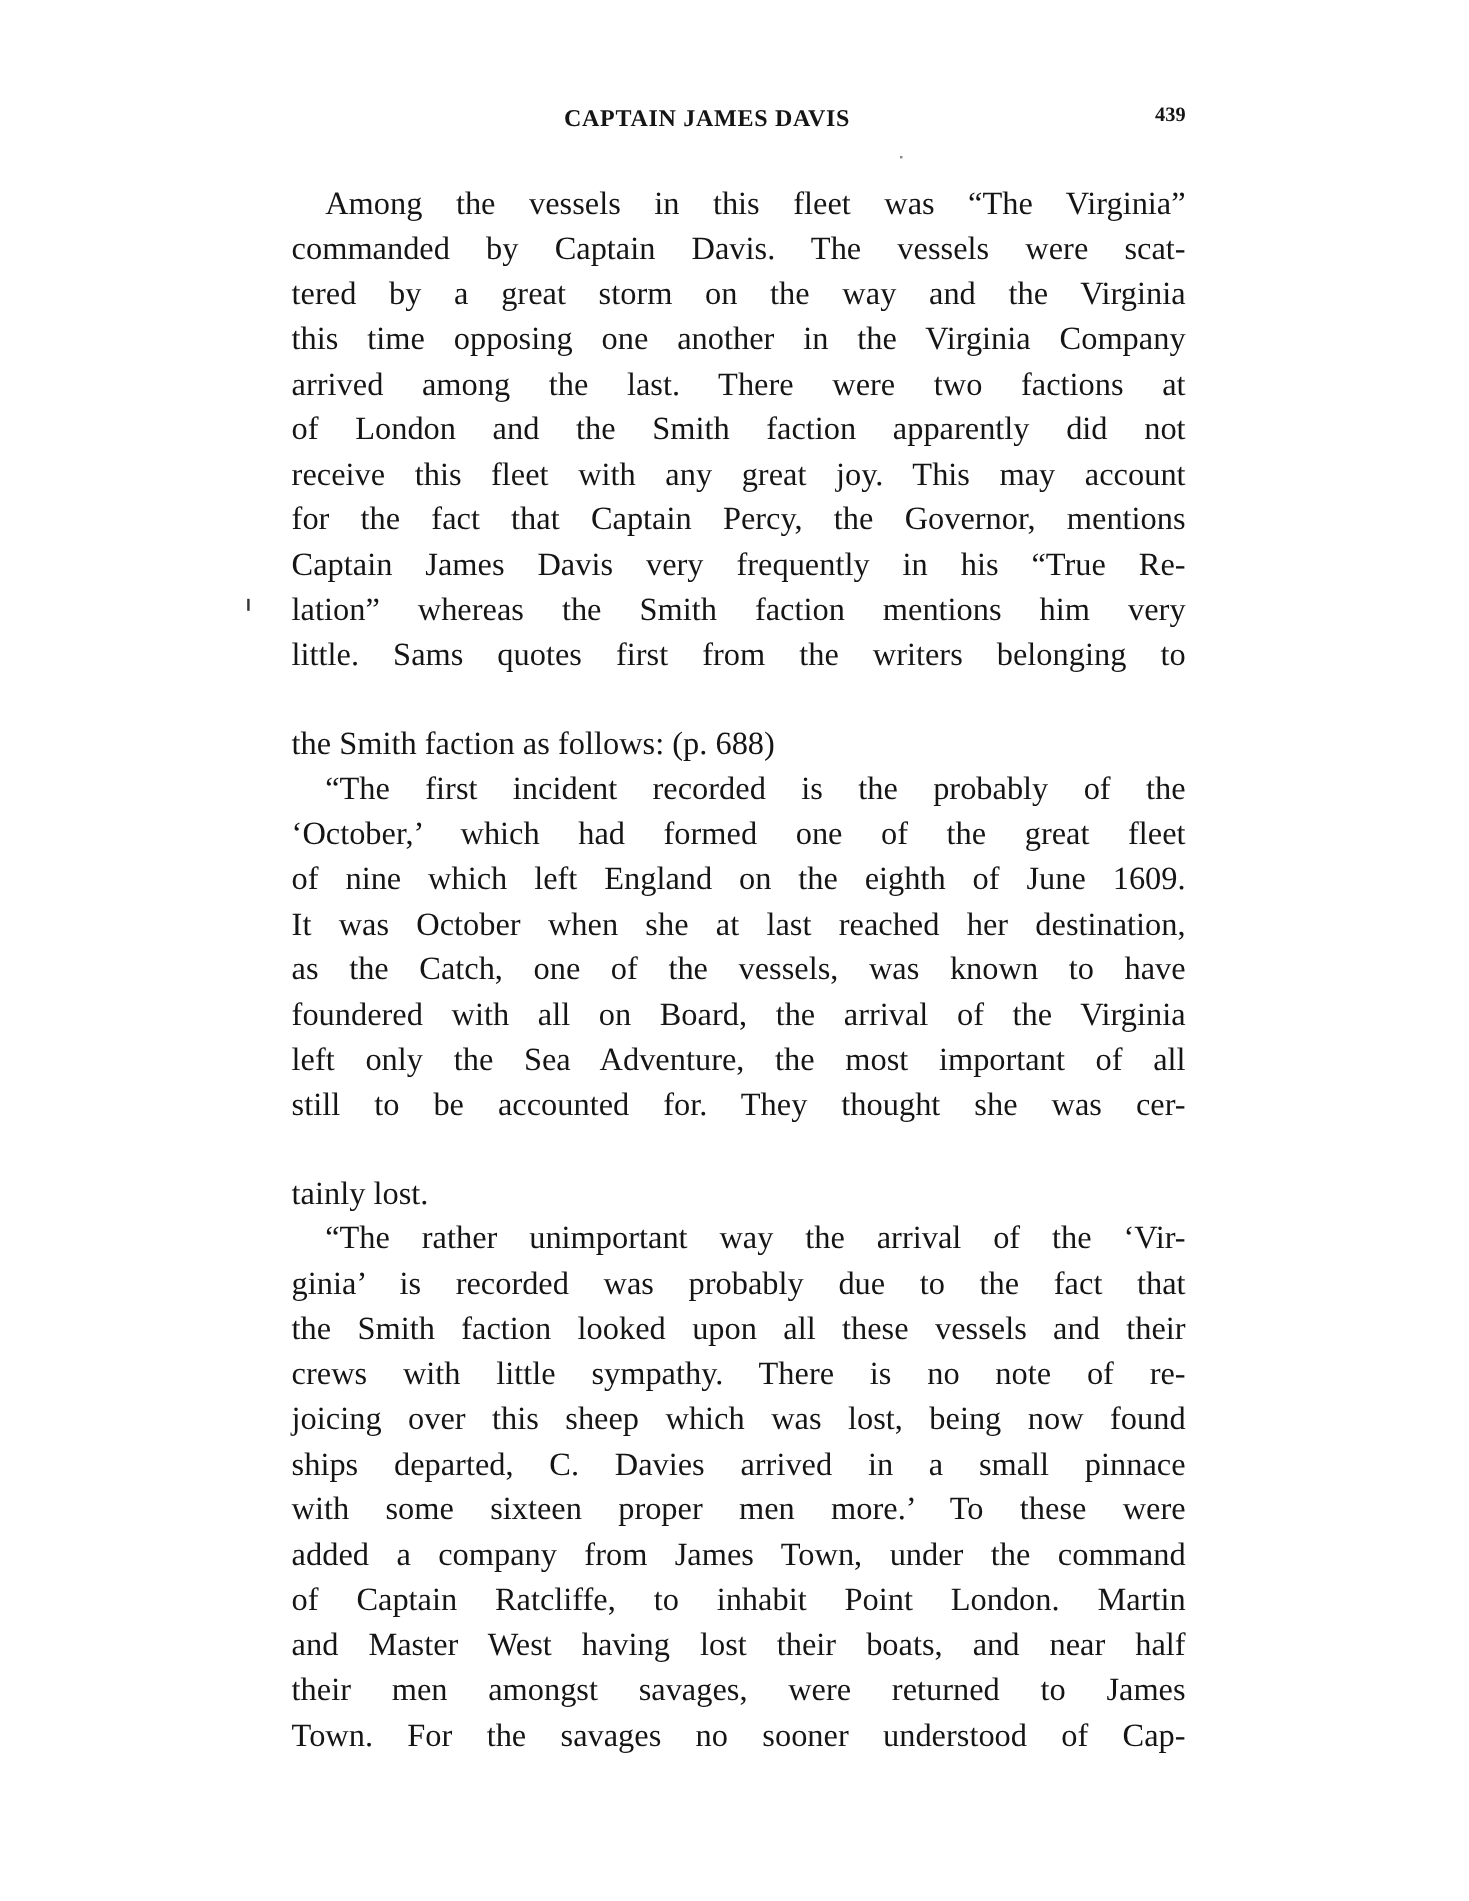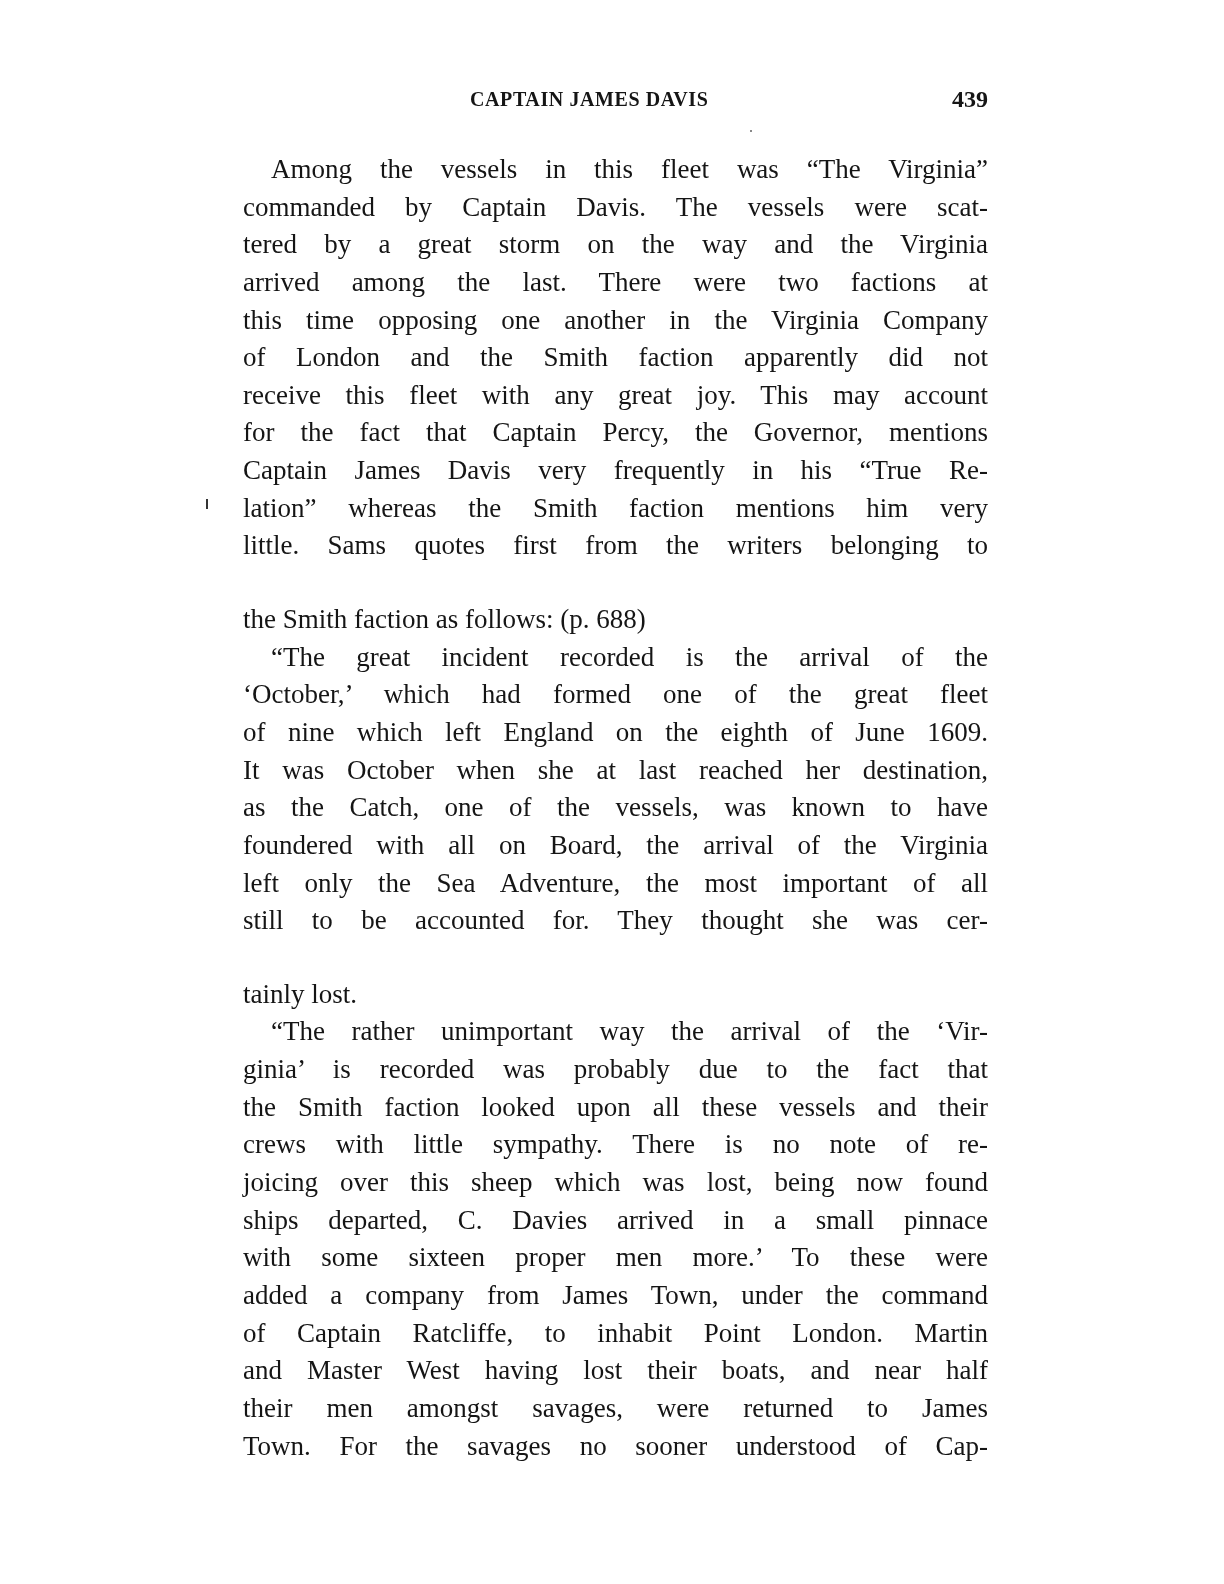--- a/index.html
+++ b/index.html
@@ -35,21 +35,21 @@
     top: 0;
     font-size: 20px;
     font-weight: bold;
     letter-spacing: 0.6px;
     font-family: "Liberation Serif", serif;
   }
   .page-number {
     position: absolute;
     right: 0;
     top: -2px;
-    font-size: 24px;
+    font-size: 17px;
     font-weight: bold;
     font-family: "Liberation Serif", serif;
   }
   .body-text {
     position: absolute;
     left: 243px;
     top: 151px;
     width: 745px;
   }
   .line {
@@ -97,33 +97,33 @@
   <div class="margin-mark"></div>
   <div class="speck" style="left:750px; top:130px;"></div>
   <div class="speck" style="left:386px; top:1102px;"></div>
 
   <div class="body-text">
 
     <div>
       <span class="line indent">Among the vessels in this fleet was “The Virginia”</span>
       <span class="line">commanded by Captain Davis.  The vessels were scat-</span>
       <span class="line">tered by a great storm on the way and the Virginia</span>
+      <span class="line">this time opposing one another in the Virginia Company</span>
       <span class="line">arrived among the last.  There were two factions at</span>
-      <span class="line">this time opposing one another in the Virginia Company</span>
       <span class="line">of London and the Smith faction apparently did not</span>
       <span class="line">receive this fleet with any great joy.  This may account</span>
       <span class="line">for the fact that Captain Percy, the Governor, mentions</span>
       <span class="line">Captain James Davis very frequently in his “True Re-</span>
       <span class="line">lation” whereas the Smith faction mentions him very</span>
       <span class="line">little.  Sams quotes first from the writers belonging to</span>
       <span class="line last">the Smith faction as follows: (p. 688)</span>
     </div>
 
     <div>
-      <span class="line indent">“The great incident recorded is the arrival of the</span>
+      <span class="line indent">“The first incident recorded is the probably of the</span>
       <span class="line">‘October,’ which had formed one of the great fleet</span>
       <span class="line">of nine which left England on the eighth of June 1609.</span>
       <span class="line">It was October when she at last reached her destination,</span>
       <span class="line">as the Catch, one of the vessels, was known to have</span>
       <span class="line">foundered with all on Board, the arrival of the Virginia</span>
       <span class="line">left only the Sea Adventure, the most important of all</span>
       <span class="line">still to be accounted for.  They thought she was cer-</span>
       <span class="line last">tainly lost.</span>
     </div>
 

